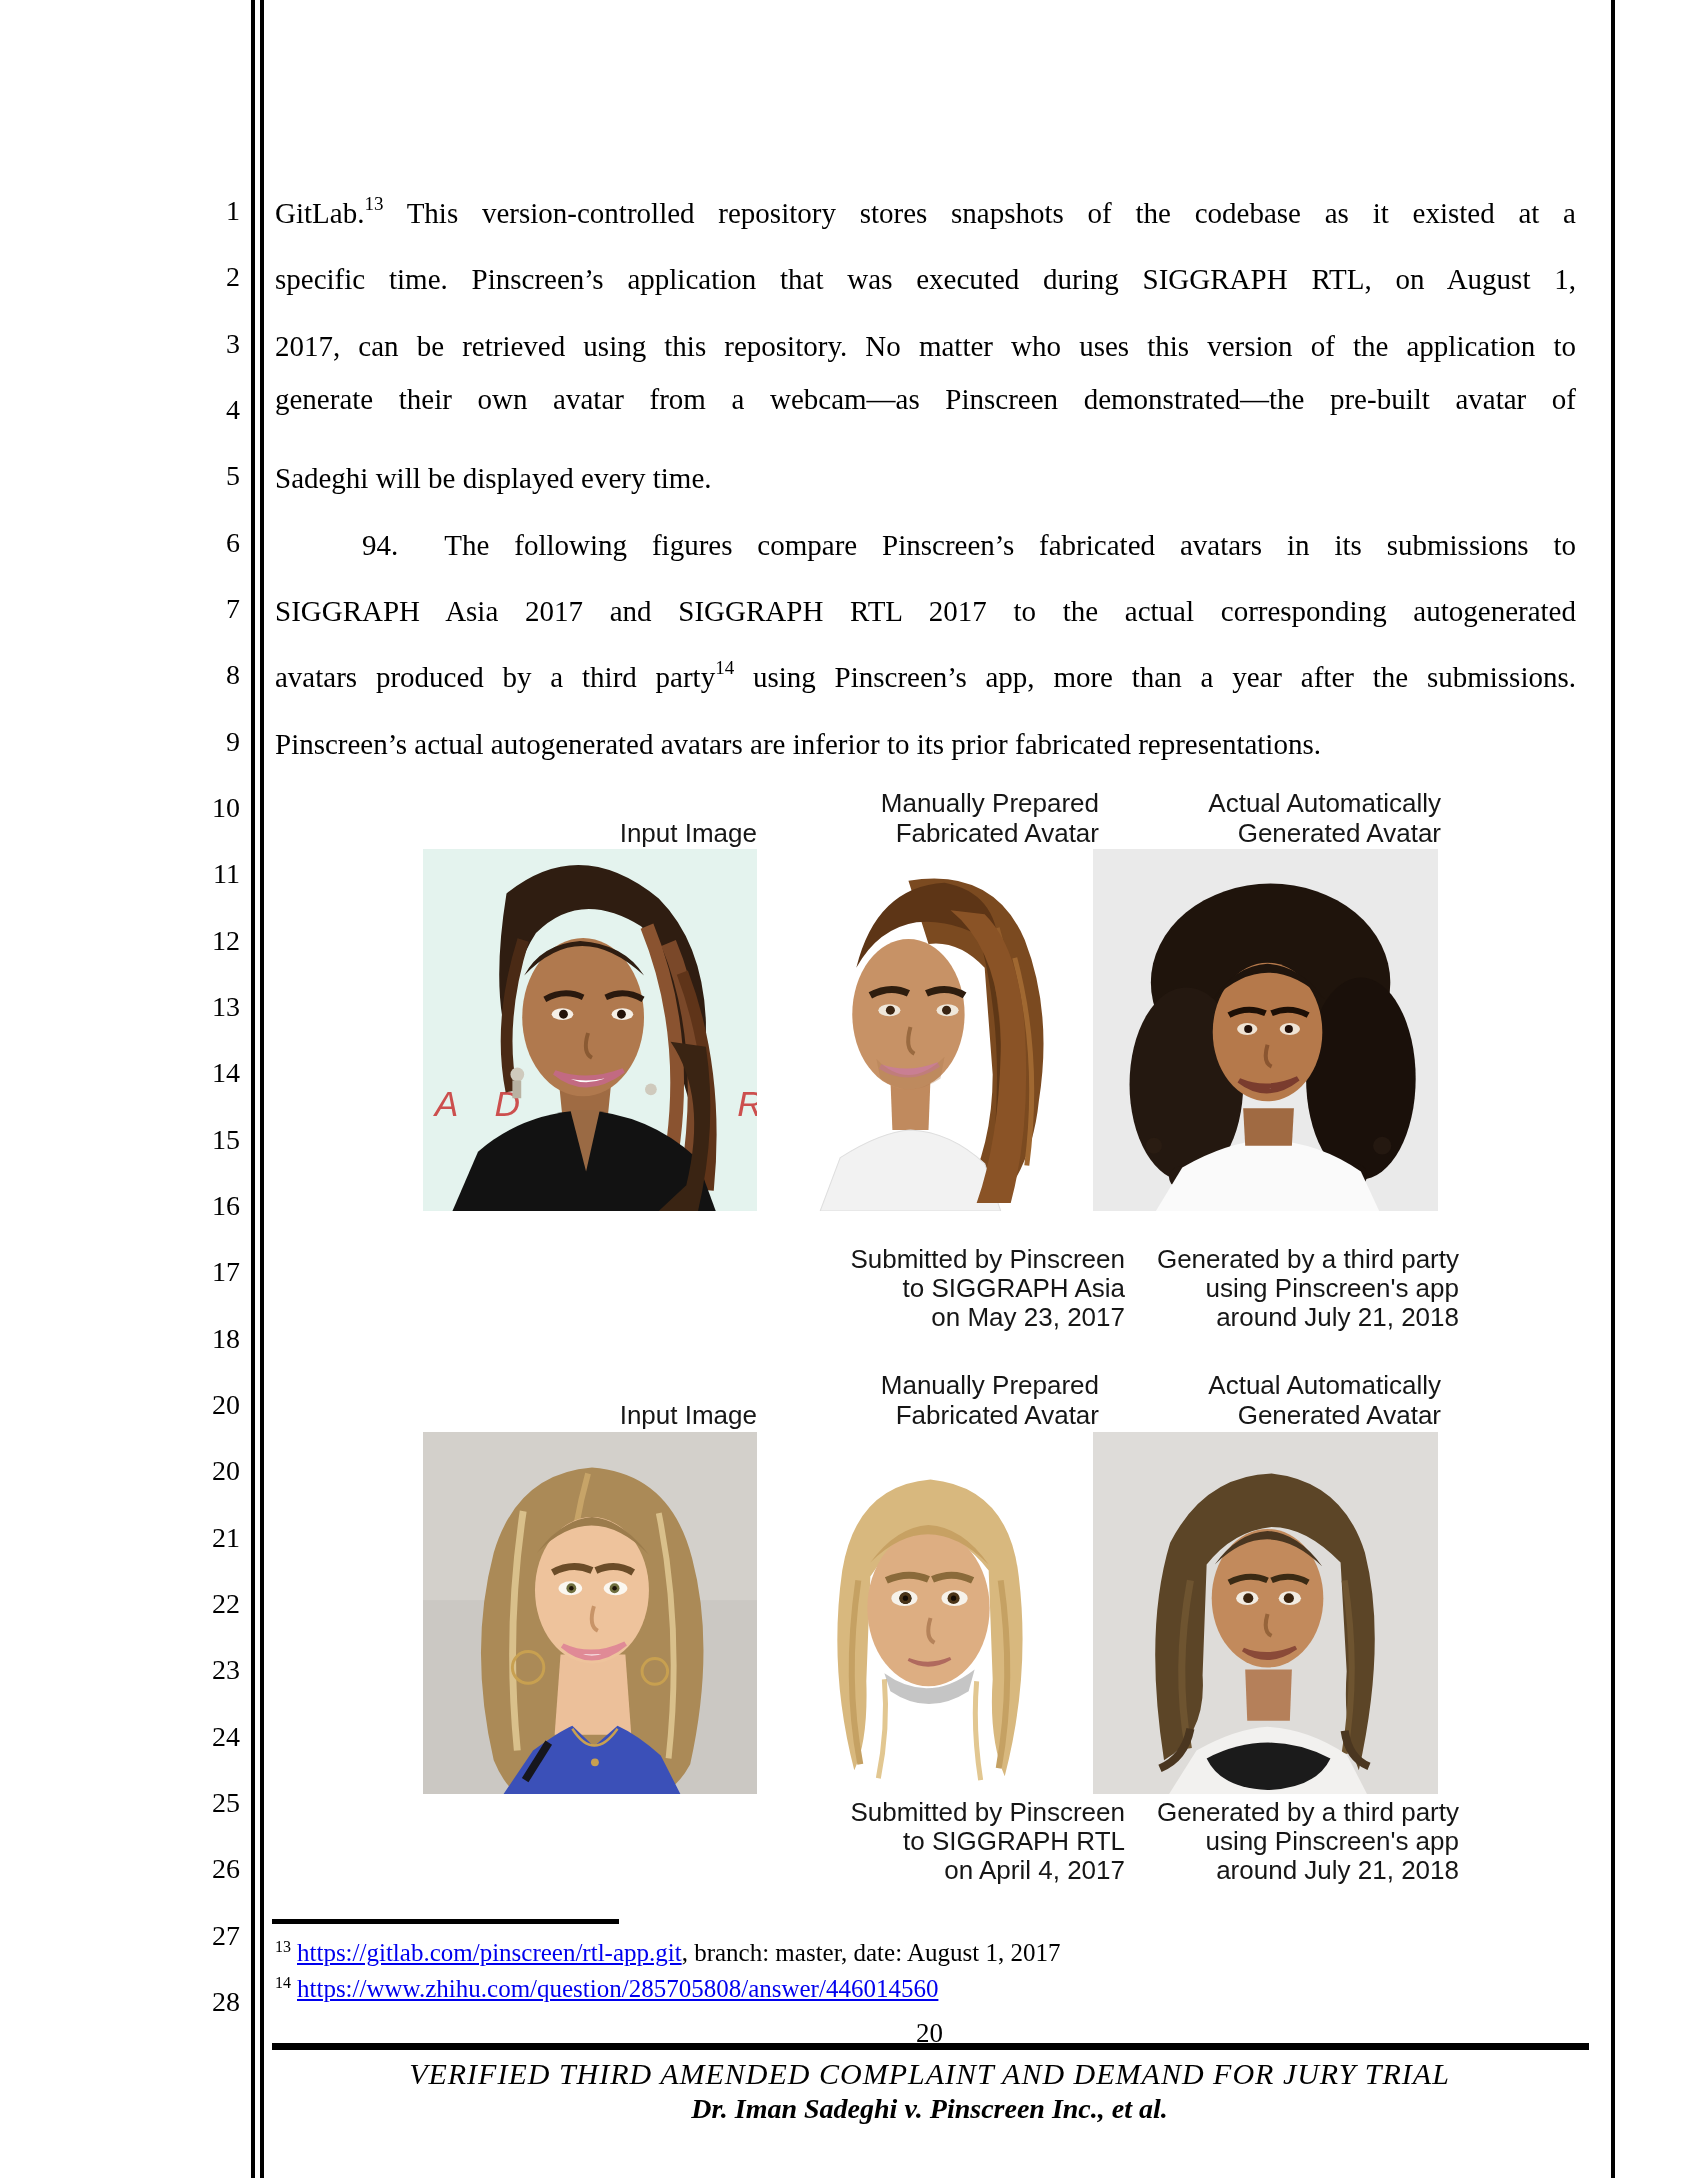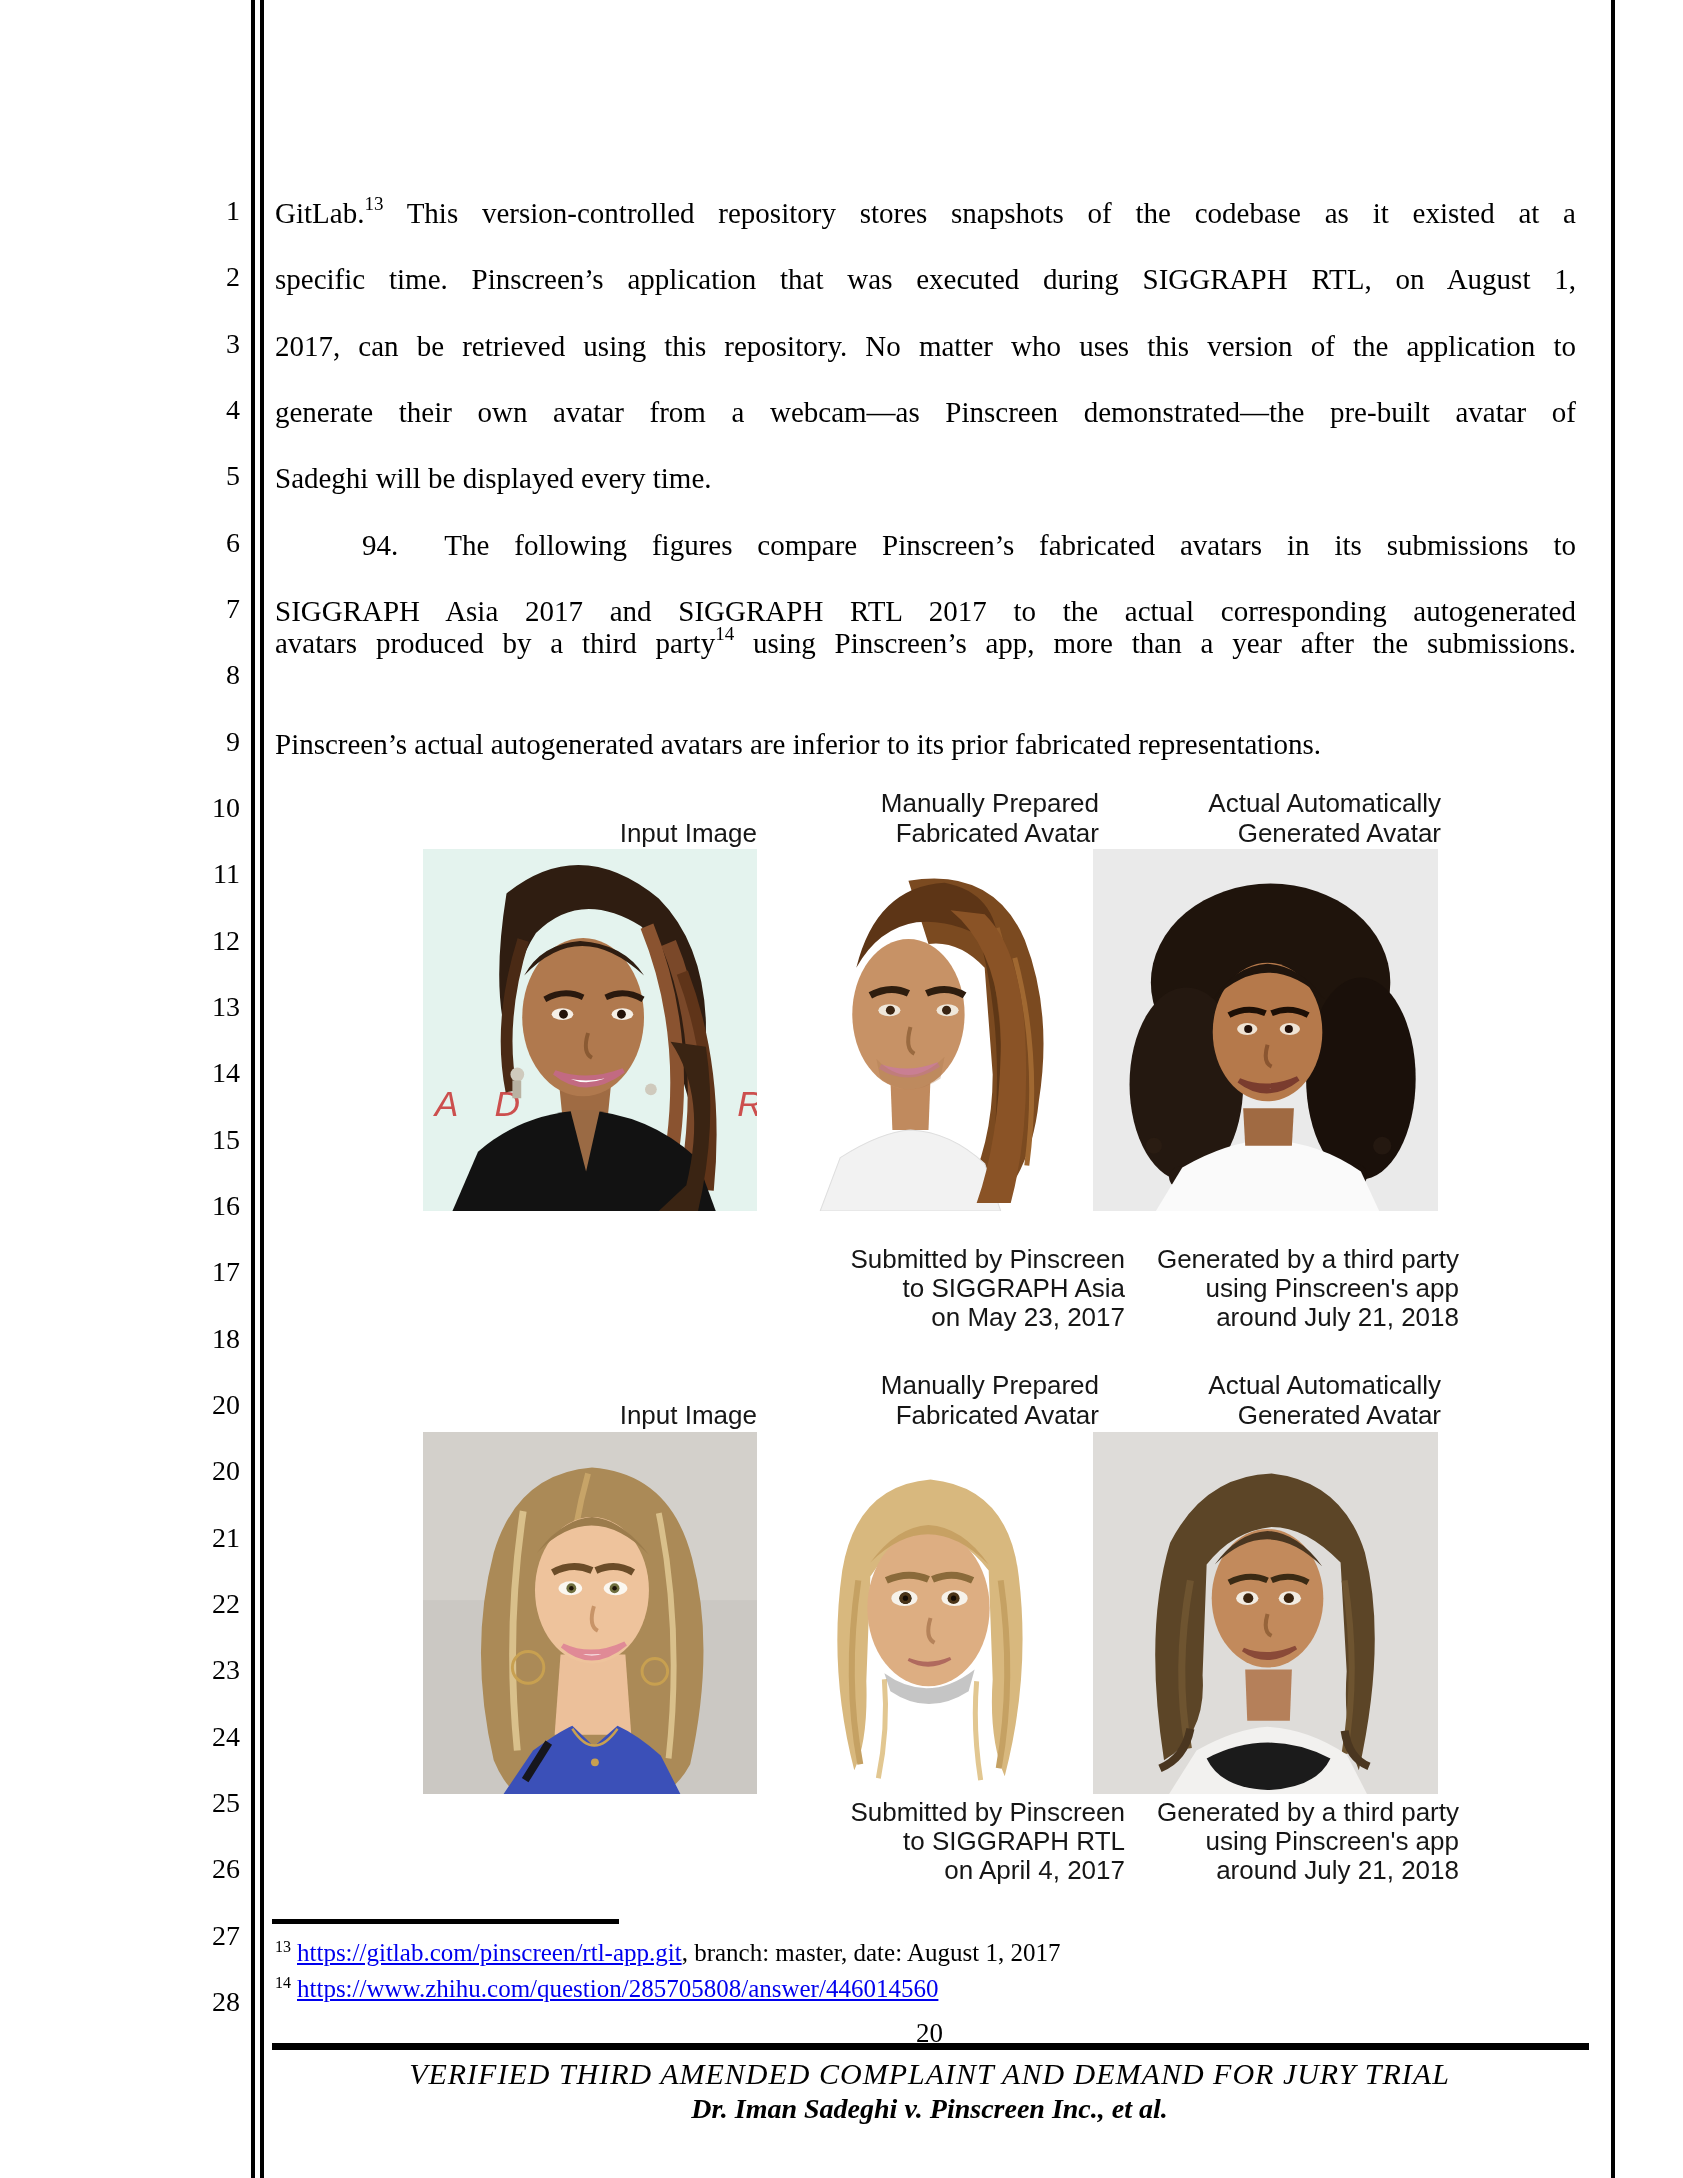--- a/index.html
+++ b/index.html
@@ -63,25 +63,25 @@
     <div class="ln" style="top:1720px">24</div>
     <div class="ln" style="top:1786px">25</div>
     <div class="ln" style="top:1852px">26</div>
     <div class="ln" style="top:1919px">27</div>
     <div class="ln" style="top:1985px">28</div>
   </div>
 
   <div class="bl" style="top:194px"><span>GitLab.</span><sup class="bsup">13</sup><span> This version-controlled repository stores snapshots of the codebase as it existed at a</span></div>
   <div class="bl" style="top:260px">specific time. Pinscreen’s application that was executed during SIGGRAPH RTL, on August 1,</div>
   <div class="bl" style="top:327px">2017, can be retrieved using this repository. No matter who uses this version of the application to</div>
-  <div class="bl" style="top:393px">generate their own avatar from a webcam—as Pinscreen demonstrated—the pre-built avatar of</div>
+  <div class="bl" style="top:380px">generate their own avatar from a webcam—as Pinscreen demonstrated—the pre-built avatar of</div>
   <div class="bl noju" style="top:459px">Sadeghi will be displayed every time.</div>
   <div class="bl" style="top:526px"><span class="ind"></span><span>94.</span><span class="gap"></span><span>The following figures compare Pinscreen’s fabricated avatars in its submissions to</span></div>
   <div class="bl" style="top:592px">SIGGRAPH Asia 2017 and SIGGRAPH RTL 2017 to the actual corresponding autogenerated</div>
-  <div class="bl" style="top:624px"><span>avatars produced by a third party</span><sup class="bsup">14</sup><span> using Pinscreen’s app, more than a year after the submissions.</span></div>
+  <div class="bl" style="top:658px"><span>avatars produced by a third party</span><sup class="bsup">14</sup><span> using Pinscreen’s app, more than a year after the submissions.</span></div>
   <div class="bl noju" style="top:725px">Pinscreen’s actual autogenerated avatars are inferior to its prior fabricated representations.</div>
 
   <div class="figtext" style="left:423px;top:818px;width:334px;">Input Image</div>
   <div class="figtext" style="left:758px;top:788px;width:341px;">
       <div>Manually Prepared</div>
       <div>Fabricated Avatar</div>
     </div>
   <div class="figtext" style="left:1093px;top:788px;width:348px;">
       <div>Actual Automatically</div>
       <div>Generated Avatar</div>

